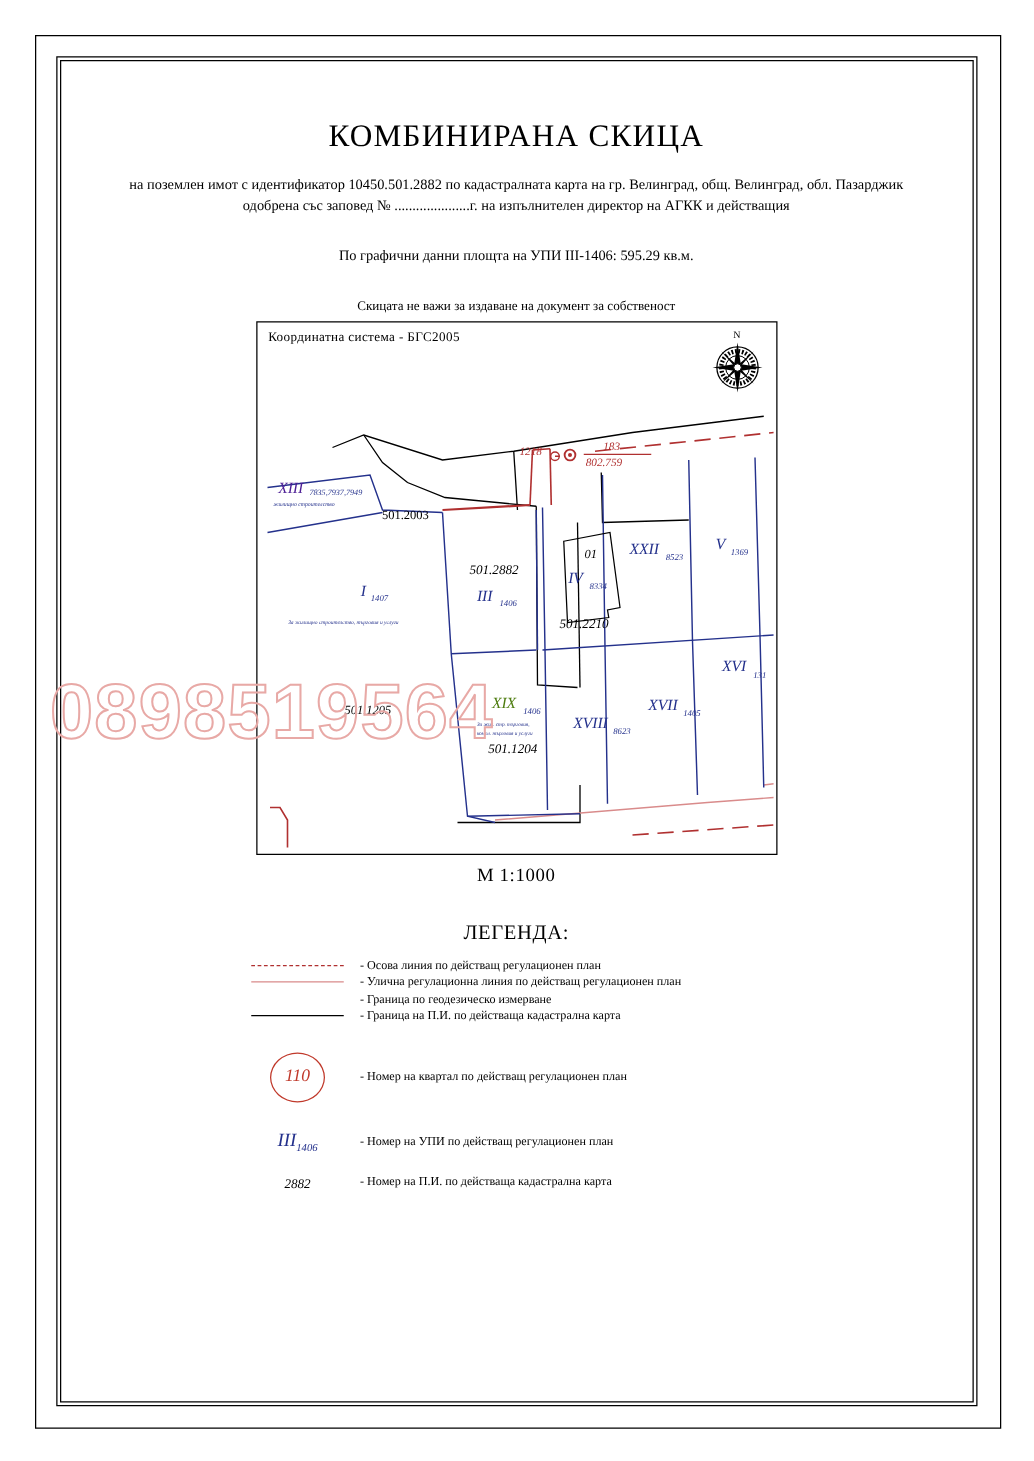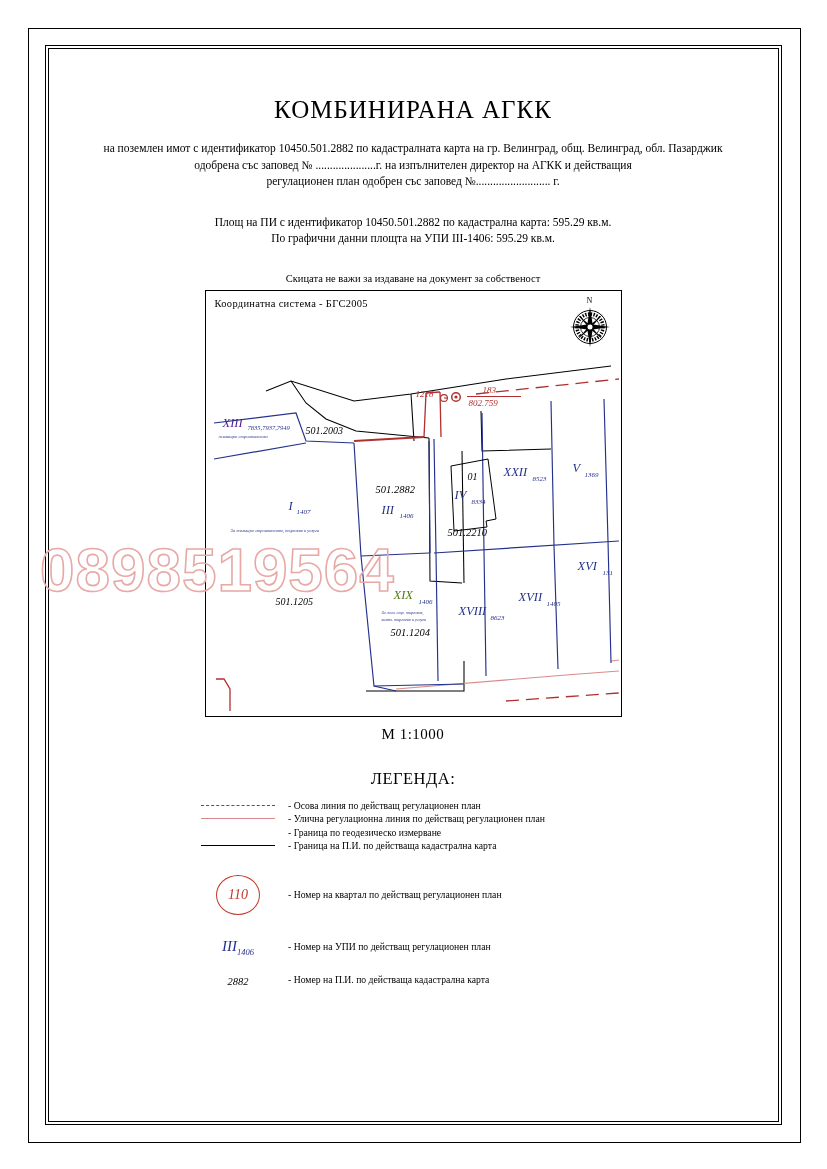--- a/index.html
+++ b/index.html
@@ -52,30 +52,28 @@
 </style>
 </head>
 <body>
 
 <div class="outer-frame"></div>
 <div class="inner-frame"></div>
 <div class="inner-frame2"></div>
 
 <div class="content">
 
-  <div class="doc-title">КОМБИНИРАНА АГКК</div>
+  <div class="doc-title">КОМБИНИРАНА СКИЦА</div>
 
   <div class="subtitle-block">
     <span class="l1">на поземлен имот с идентификатор 10450.501.2882 по кадастралната карта на гр. Велинград, общ. Велинград, обл. Пазарджик</span>
     <span class="l1">одобрена със заповед № .....................г. на изпълнителен директор на АГКК и действащия</span>
-    <span class="l1">регулационен план одобрен със заповед №.......................... г.</span>
   </div>
 
   <div class="area-block">
-    <div>Площ на ПИ с идентификатор 10450.501.2882 по кадастрална карта: 595.29 кв.м.</div>
     <div>По графични данни площта на УПИ III-1406: 595.29 кв.м.</div>
   </div>
 
   <div class="notice">Скицата не важи за издаване на документ за собственост</div>
 
   <div class="map-wrap">
 
     <svg width="413" height="423" viewBox="0 0 413 423">
 
       <g stroke="#000" fill="none" stroke-width="1.05">
@@ -150,21 +148,21 @@
             <path d="M -13,13 L -3.4,2 L 0,0 L -2,3.4 Z"></path>
           </g>
           <circle r="3" fill="#fff" stroke="#000" stroke-width="0.8"></circle>
         </g>
       </svg>
     </div>
 
     <div style="position:absolute;left:17px;top:125px;color:#4c1d95;font-style:italic;font-size:12.5px;">XIII</div>
     <div style="position:absolute;left:42px;top:133px;color:#24318c;font-style:italic;font-size:6.5px;">7835,7937,7949</div>
     <div style="position:absolute;left:13px;top:143px;color:#24318c;font-style:italic;font-size:4.6px;">жилищно строителство</div>
-    <div style="position:absolute;left:100px;top:134px;font-style:italic;font-size:10px;">501.2003</div>
+    <div style="position:absolute;left:100px;top:149px;font-size:10px;">501.2003</div>
 
     <div style="position:absolute;left:83px;top:208px;color:#24318c;font-style:italic;font-size:12.5px;">I</div>
     <div style="position:absolute;left:91px;top:217px;color:#24318c;font-style:italic;font-size:7px;text-align:center;">1407</div>
     <div style="position:absolute;left:25px;top:237px;color:#24318c;font-style:italic;font-size:4.4px;">За жилищно строителство, търговия и услуги</div>
 
     <div style="position:absolute;left:170px;top:193px;font-style:italic;font-size:10.5px;">501.2882</div>
     <div style="position:absolute;left:176px;top:212px;color:#24318c;font-style:italic;font-size:12.5px;">III</div>
     <div style="position:absolute;left:194px;top:221px;color:#24318c;font-style:italic;font-size:7px;">1406</div>
 
     <div style="position:absolute;left:70px;top:305px;font-style:italic;font-size:10px;">501.1205</div>

